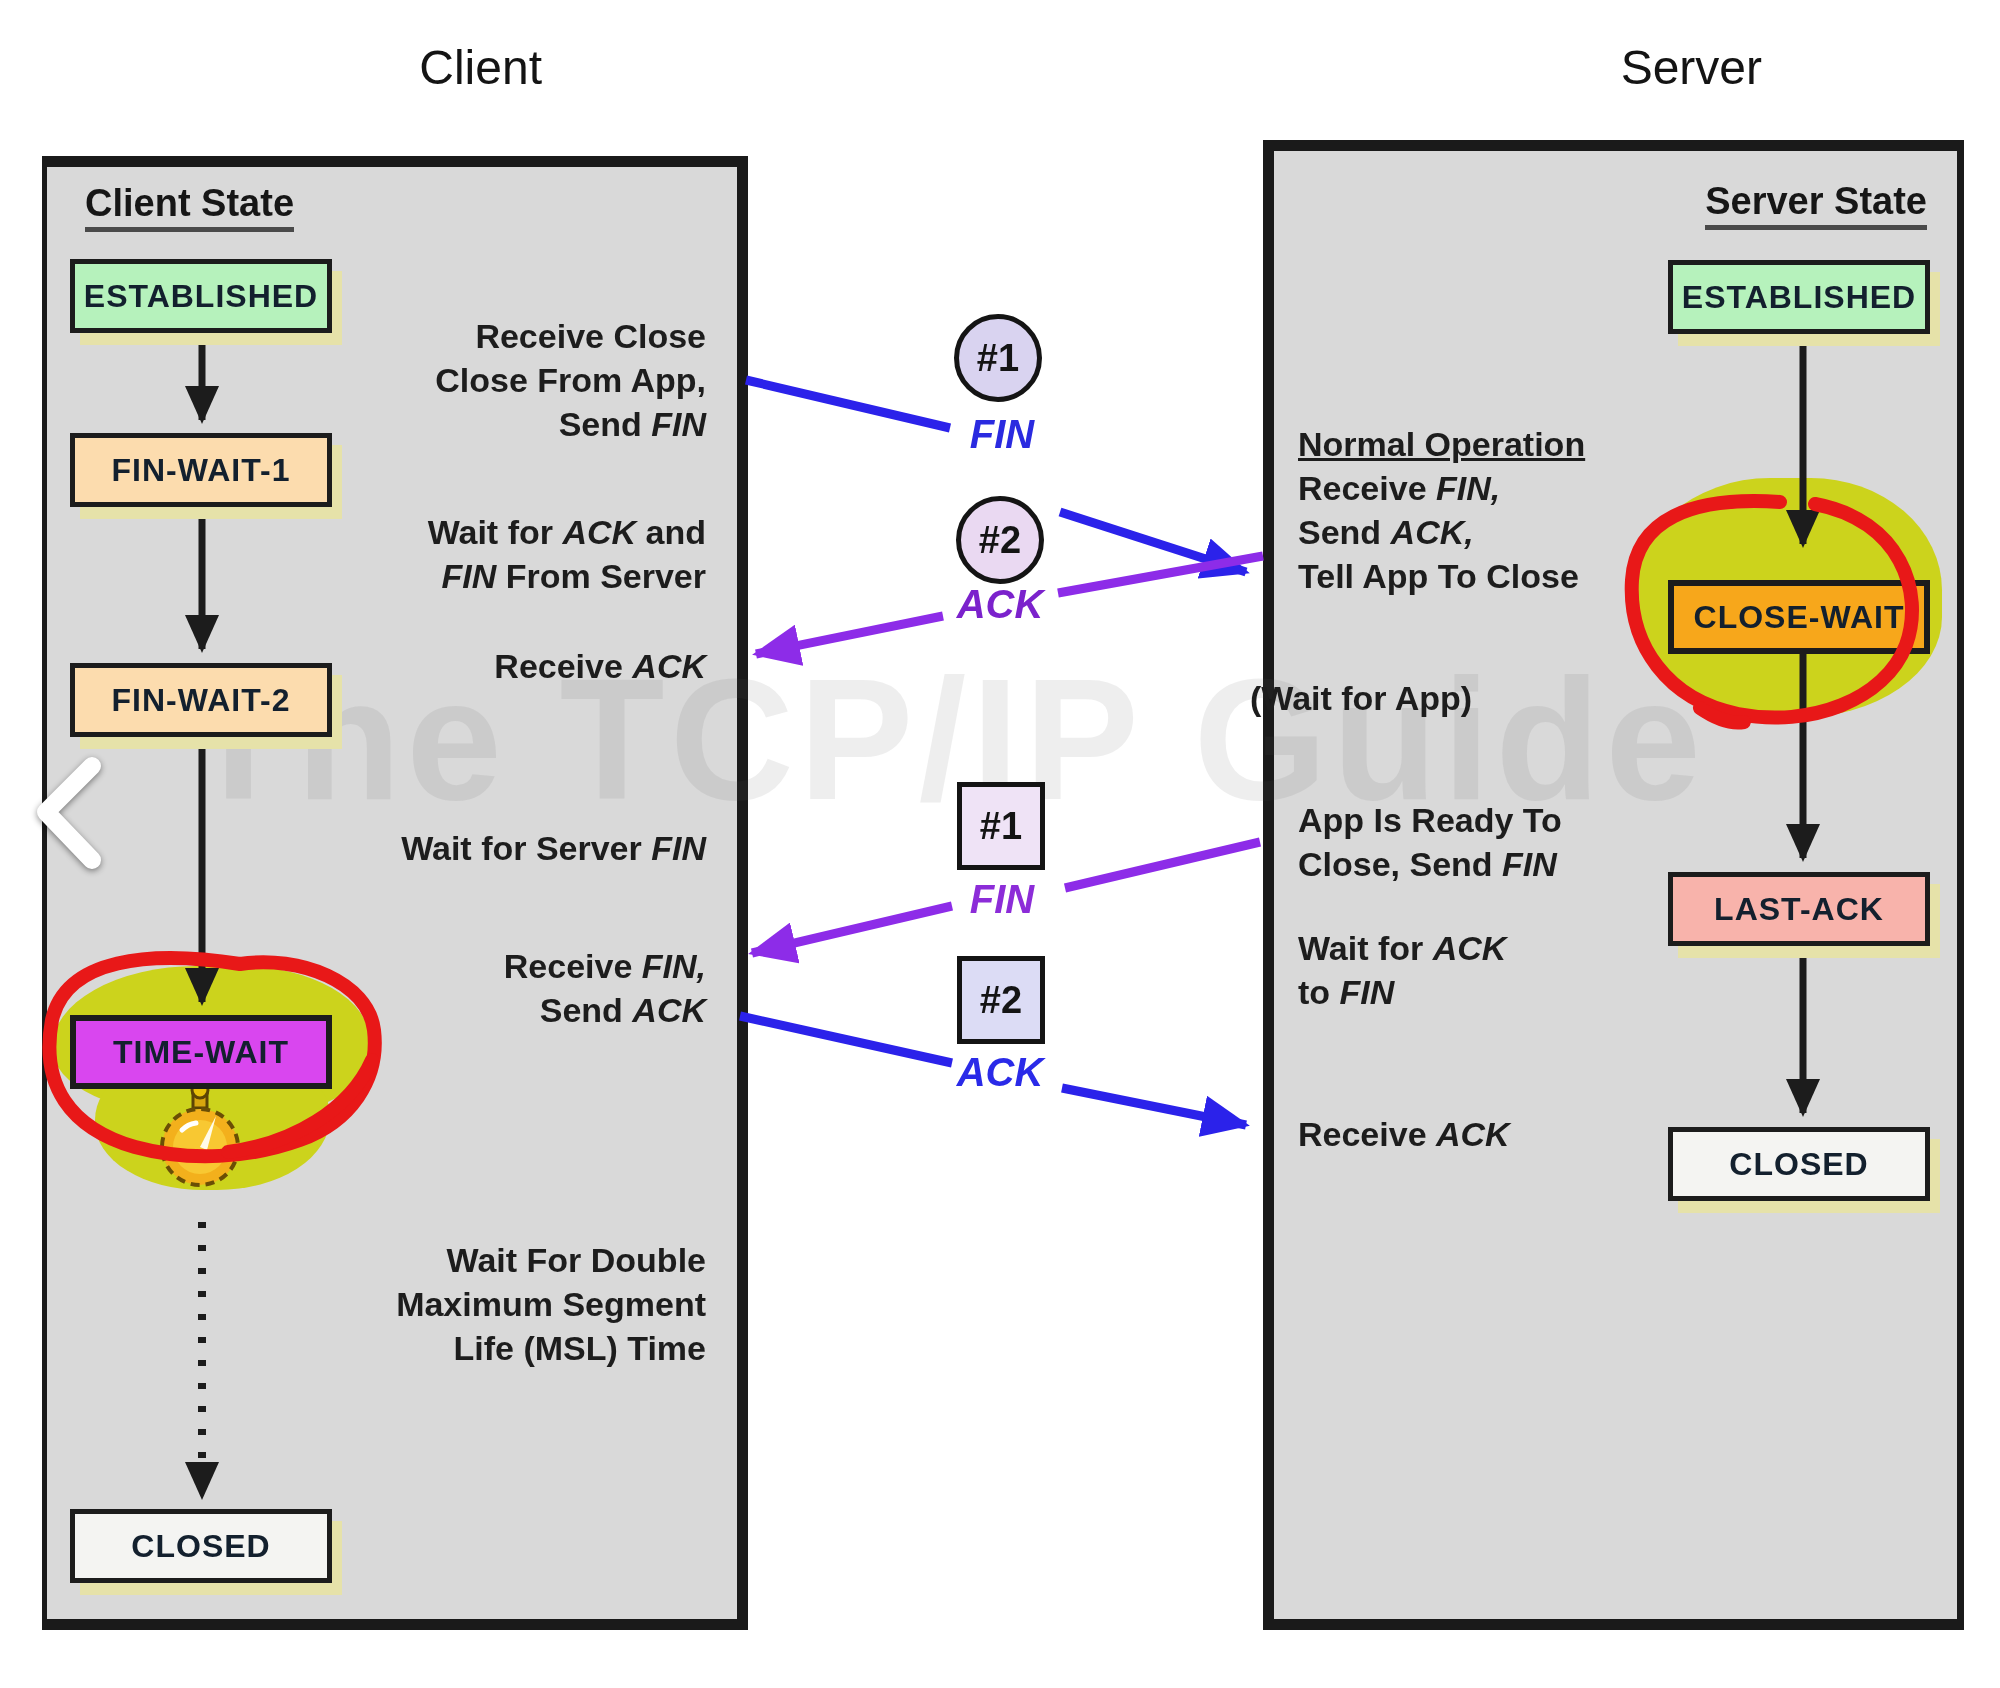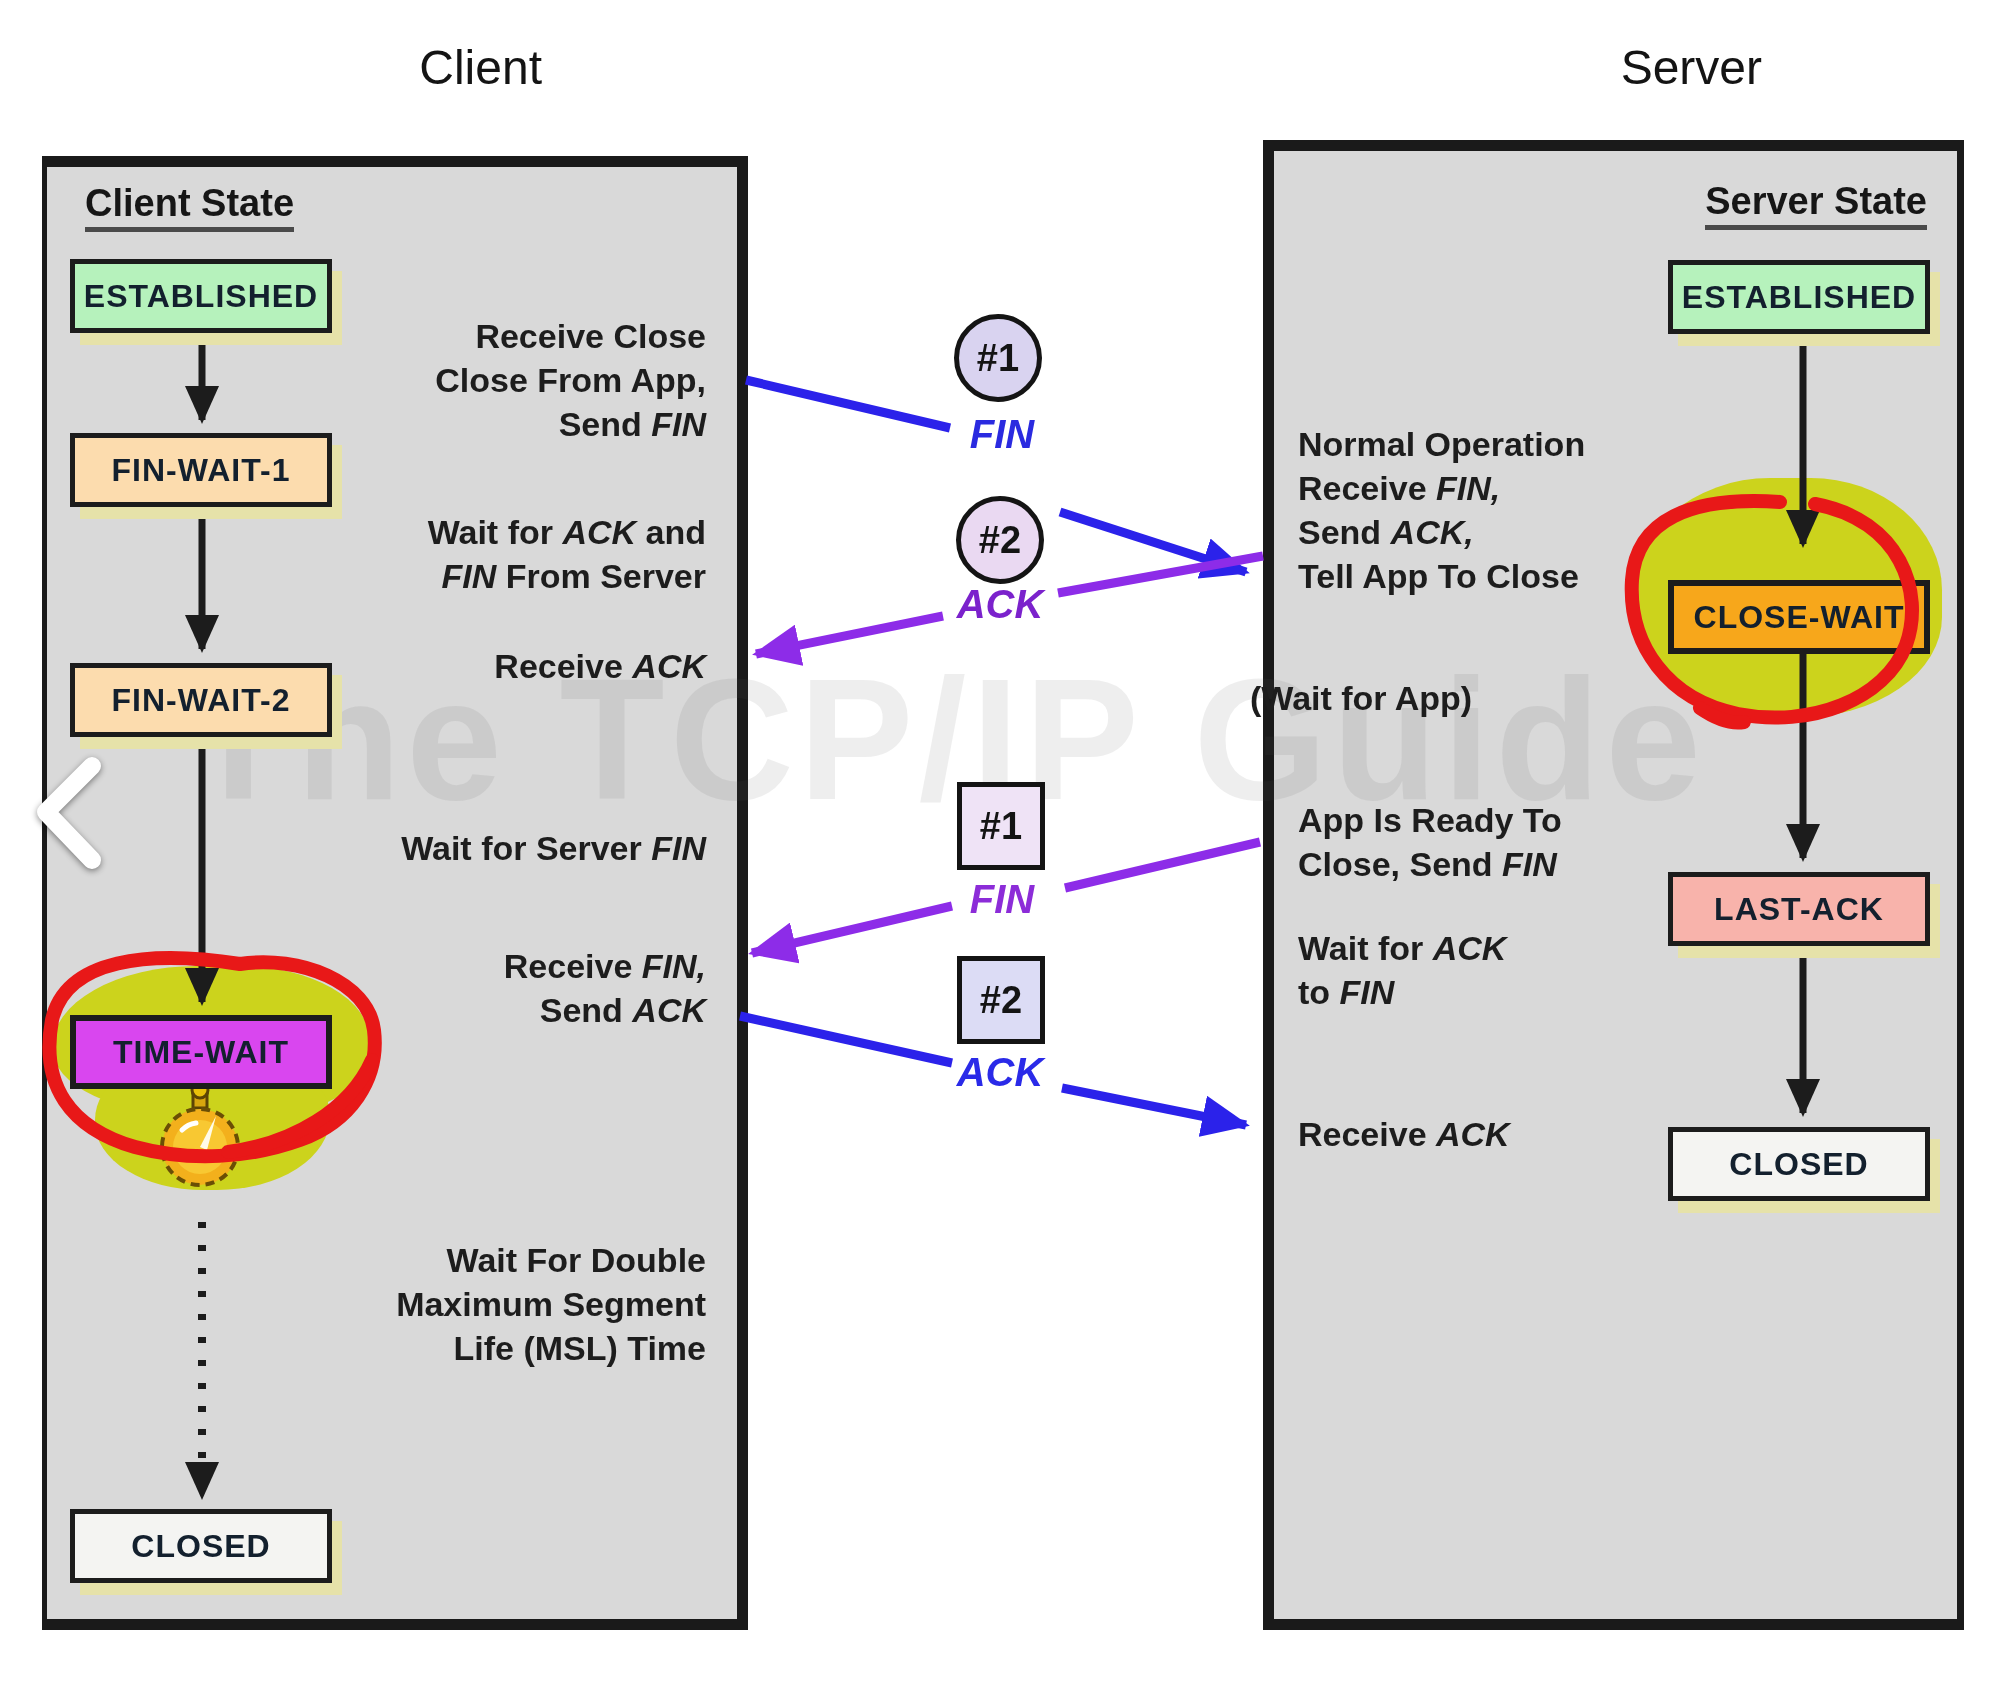--- a/index.html
+++ b/index.html
@@ -153,21 +153,21 @@
     </div>
     <div class="annotation" style="top: 944px; right: 1294px; text-align: right;">
       <div><span>Receive </span><span class="it">FIN,</span></div>
       <div><span>Send </span><span class="it">ACK</span></div>
     </div>
     <div class="annotation" style="top: 1238px; right: 1294px; text-align: right;">
       <div><span>Wait For Double</span></div>
       <div><span>Maximum Segment</span></div>
       <div><span>Life (MSL) Time</span></div>
     </div>
-    <div class="annotation" style="top: 422px; left: 1298px; text-align: left;">
+    <div class="annotation" style="top: 422px; left: 1298px; text-align: left; text-decoration: underline;">
       <div><span>Normal Operation</span></div>
     </div>
     <div class="annotation" style="top: 466px; left: 1298px; text-align: left;">
       <div><span>Receive </span><span class="it">FIN,</span></div>
       <div><span>Send </span><span class="it">ACK,</span></div>
       <div><span>Tell App To Close</span></div>
     </div>
     <div class="annotation" style="top: 676px; left: 1250px; text-align: center;">
       <div><span>(Wait for App)</span></div>
     </div>

